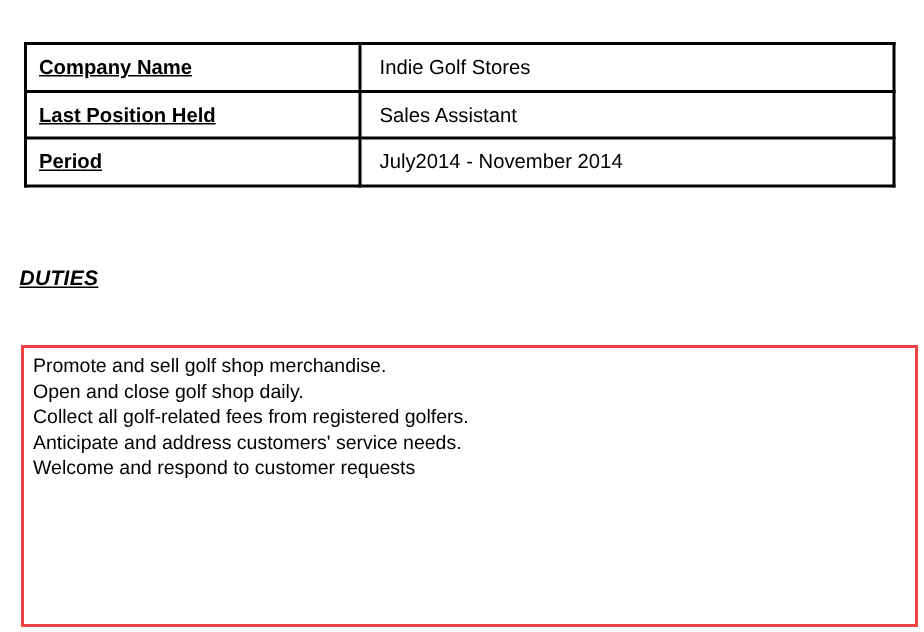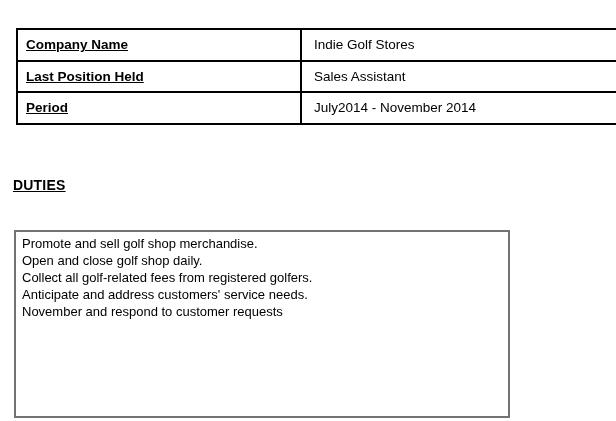--- a/index.html
+++ b/index.html
@@ -27,45 +27,46 @@
     table-layout: fixed;
   }
   table.emp-table td {
     border: 2px solid #000000;
     height: 31.5px;
     font-size: 13.5px;
     vertical-align: middle;
     background: #ffffff;
   }
   td.label-cell {
-    width: 284px;
+    width: 223px;
     font-weight: bold;
     text-decoration: underline;
     padding-left: 8px;
   }
   td.value-cell {
     width: 356px;
     padding-left: 12px;
   }
   .duties-heading {
     position: absolute;
     left: 13px;
     top: 177px;
     font-size: 14px;
     font-weight: bold;
+    font-style: italic;
     text-decoration: underline;
     letter-spacing: 0.2px;
   }
   .duties-box {
     position: absolute;
     left: 14px;
     top: 230px;
-    width: 496px;
+    width: 598px;
     height: 188px;
-    border: 2px solid #737373;
+    border: 2px solid #ef4444;
     padding: 3px 6px;
     background: #ffffff;
   }
   .duty-line {
     font-size: 13px;
     line-height: 17px;
     white-space: nowrap;
   }
 </style>
 </head>
@@ -90,16 +91,16 @@
     </tbody>
   </table>
 
   <div class="duties-heading">DUTIES</div>
 
   <div class="duties-box">
     <div class="duty-line">Promote and sell golf shop merchandise.</div>
     <div class="duty-line">Open and close golf shop daily.</div>
     <div class="duty-line">Collect all golf-related fees from registered golfers.</div>
     <div class="duty-line">Anticipate and address customers' service needs.</div>
-    <div class="duty-line">November and respond to customer requests</div>
+    <div class="duty-line">Welcome and respond to customer requests</div>
   </div>
 
 </div>
 
 </body></html>

